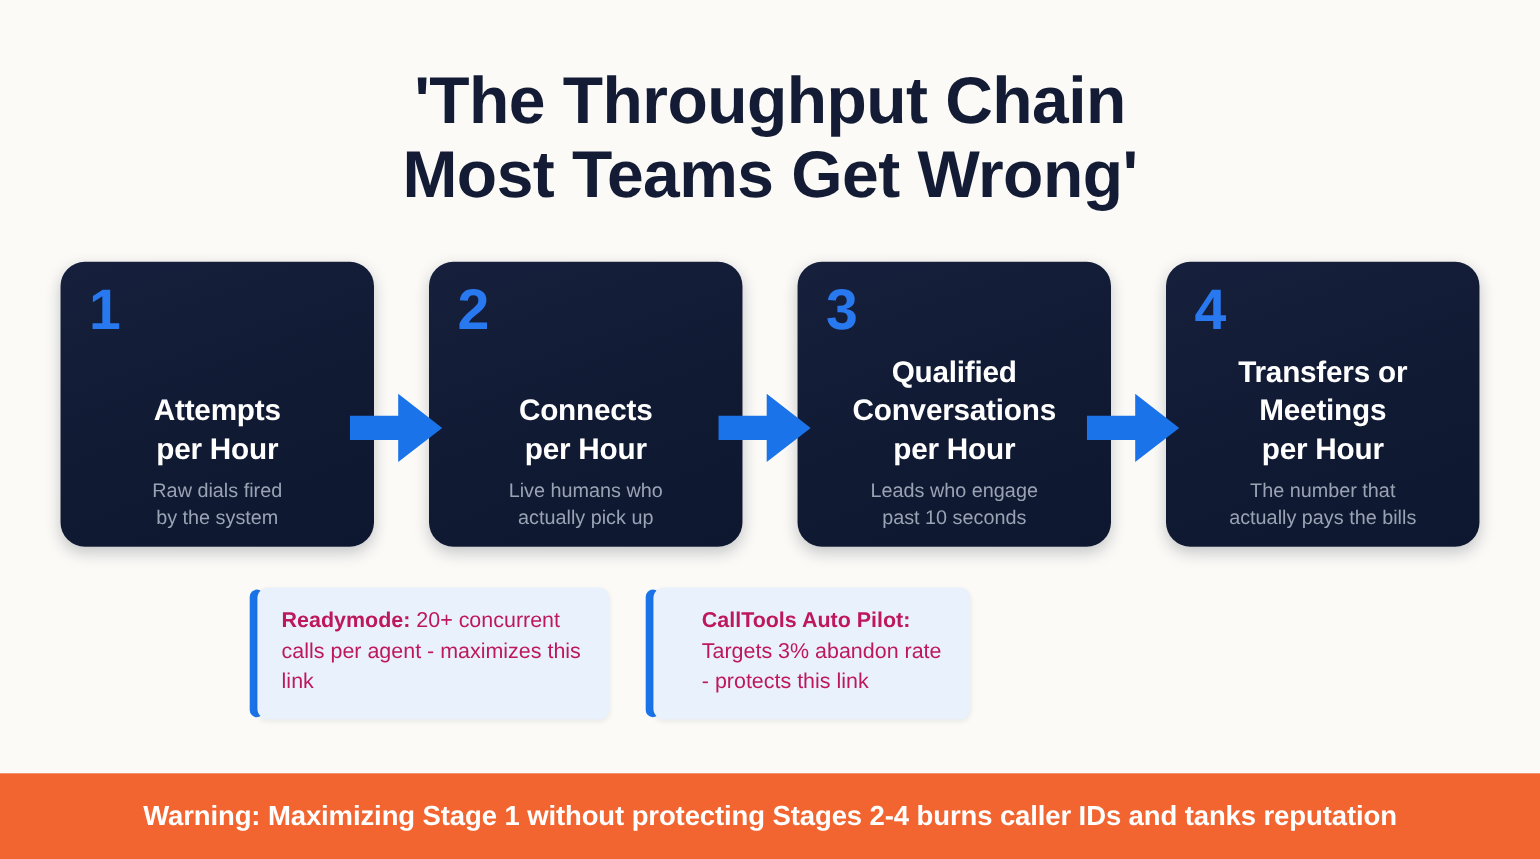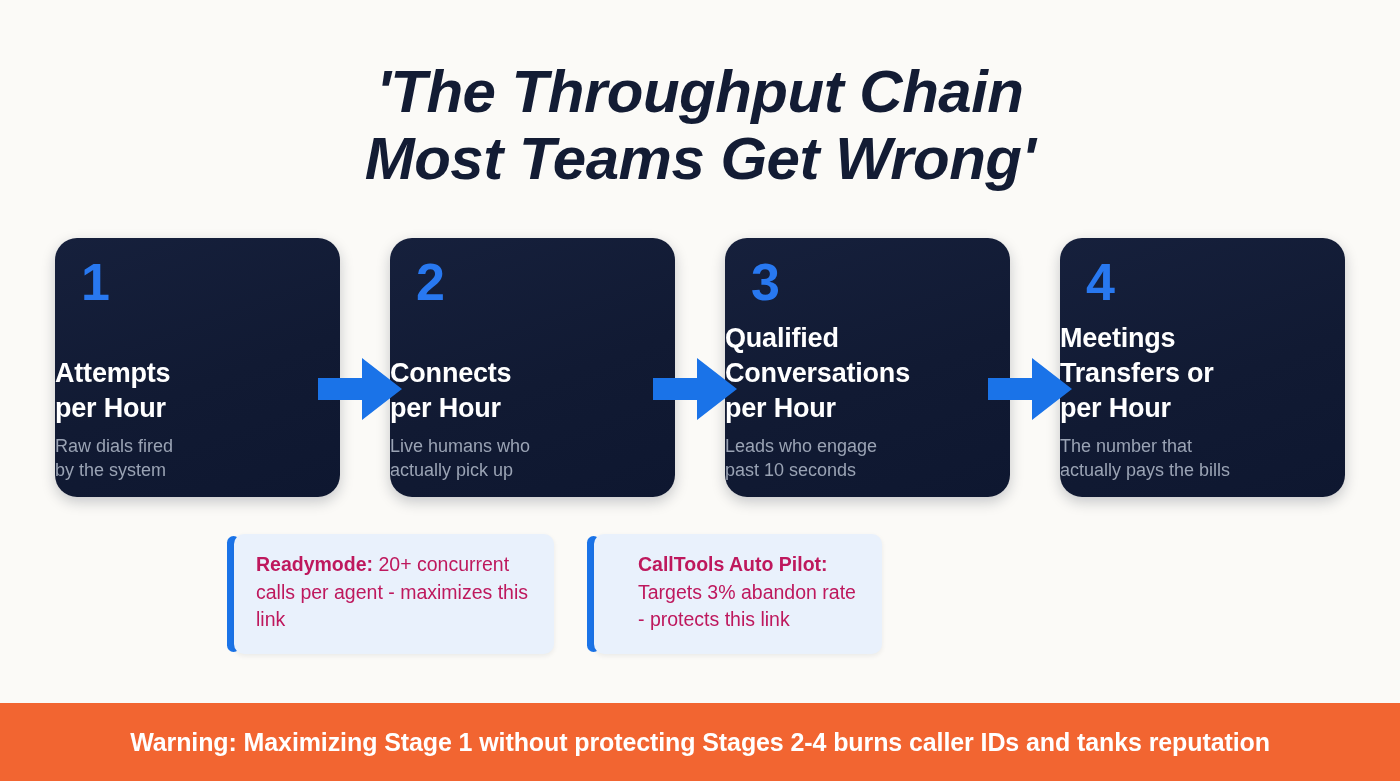--- a/index.html
+++ b/index.html
@@ -25,21 +25,20 @@
     text-align: center;
     color: #131c34;
     font-size: 60px;
     font-weight: bold;
     line-height: 1.12;
     letter-spacing: -0.5px;
   }
   .title .line {
     display: block;
     white-space: nowrap;
-    font-style: italic;
   }
 
   
   .stage-row {
     position: absolute;
     top: 238px;
     left: 55px;
     width: 1290px;
     height: 259px;
   }
@@ -68,21 +67,21 @@
     font-size: 52px;
     font-weight: bold;
     line-height: 1;
   }
 
   .stage-body {
     position: absolute;
     left: 0;
     right: 0;
     bottom: 14px;
-    text-align: left;
+    text-align: center;
     padding: 0 0;
     box-sizing: border-box;
   }
   .stage-title {
     color: #ffffff;
     font-size: 27px;
     font-weight: bold;
     line-height: 1.28;
     letter-spacing: -0.2px;
   }
@@ -212,22 +211,22 @@
         <div>Leads who engage</div>
         <div>past 10 seconds</div>
       </div>
     </div>
   </div>
 
   <div class="stage-card" data-index="3">
     <div class="stage-num">4</div>
     <div class="stage-body">
       <div class="stage-title">
+        <div>Transfers or</div>
         <div>Meetings</div>
-        <div>Transfers or</div>
         <div>per Hour</div>
       </div>
       <div class="stage-sub">
         <div>The number that</div>
         <div>actually pays the bills</div>
       </div>
     </div>
   </div>
 </div>
 

